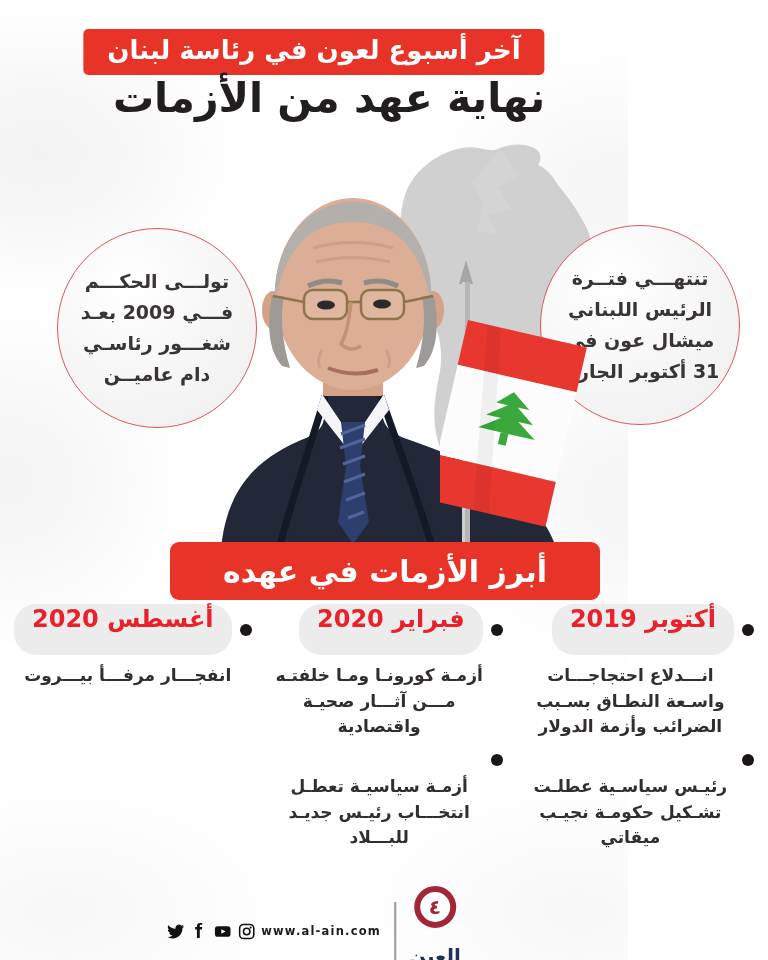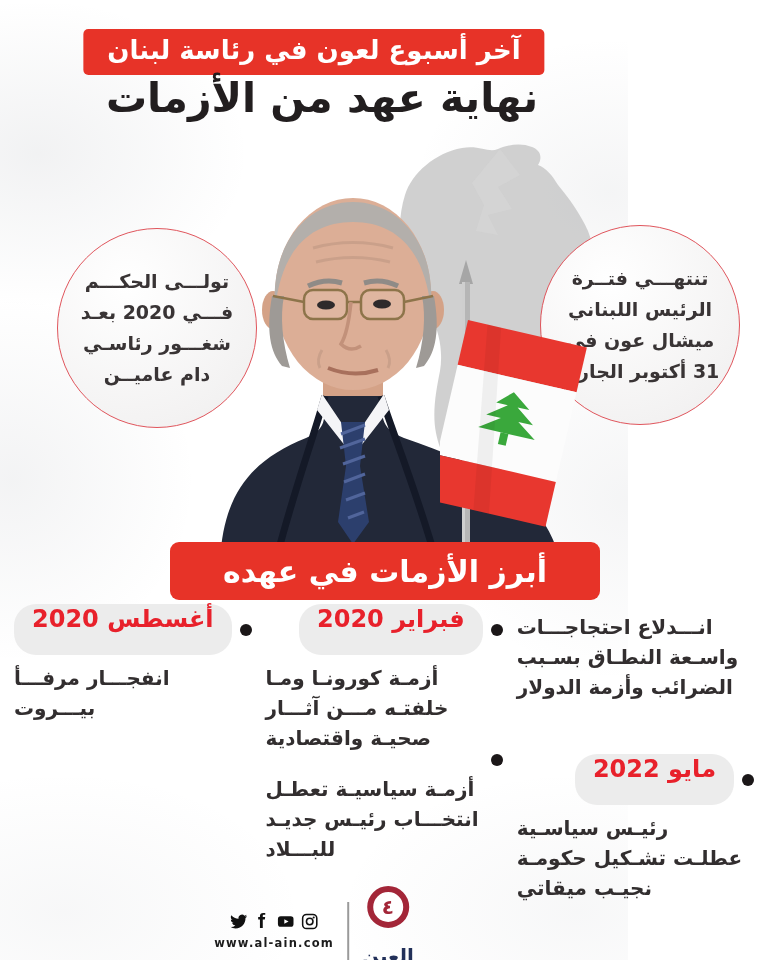--- a/index.html
+++ b/index.html
@@ -20,21 +20,21 @@
       #ffffff;
   }
   
   .top-banner{
     position:absolute; top:29px; left:50%; transform:translateX(-50%);
     background:#e73328; color:#fff; border-radius:5px;
     padding:6px 24px 10px; font-size:26px; font-weight:bold;
     direction:rtl; white-space:nowrap; z-index:6;
   }
   .main-title{
-    position:absolute; top:74px; left:8px; width:100%;
+    position:absolute; top:74px; left:15px; width:100%;
     text-align:center; font-size:41px; font-weight:bold; color:#221e1f;
     direction:rtl; z-index:6;
   }
   
   .map-svg{ position:absolute; left:380px; top:135px; z-index:1; }
   
   .callout{
     position:absolute; width:200px; height:200px; border-radius:50%;
     background:radial-gradient(circle at 35% 28%, #ffffff 0%, #f3f2f2 75%, #eeeceb 100%);
     border:1.5px solid #e0555c;
@@ -62,29 +62,29 @@
     grid-template-rows:150px auto; column-gap:14px; direction:rtl; z-index:6;
   }
   .tl-item{ direction:rtl; }
   .tl-date-row{ display:flex; align-items:center; gap:8px; }
   .tl-dot{ width:12px; height:12px; border-radius:50%; background:#1b1718; flex:0 0 auto; }
   .tl-pill{
     background:#ececec; border-radius:22px; padding:1px 18px 22px;
     color:#e8212b; font-size:24px; font-weight:bold; white-space:nowrap;
   }
   .tl-text{
-    margin:8px 10px 0 0; font-size:20px; font-weight:bold; color:#322e2f;
-    line-height:1.5; text-align:left;
+    margin:8px 10px 0 0; font-size:17px; font-weight:bold; color:#322e2f;
+    line-height:1.5; text-align:center;
   }
   
   .footer{
     position:absolute; left:50%; top:886px; transform:translateX(-50%);
     display:flex; align-items:center; gap:13px; z-index:6;
   }
-  .social-block{ display:flex; flex-direction:column; align-items:center; gap:6px; }
+  .social-block{ display:flex; flex-direction:row; align-items:center; gap:6px; }
   .social-row{ display:flex; align-items:center; gap:6px; }
   .social-row svg{ display:block; }
   .website{ font-size:11.5px; font-weight:bold; color:#1c1c1c; letter-spacing:1.2px; }
   .footer-divider{ width:2px; height:58px; background:#9a9a9a; }
   .logo-block{ display:flex; flex-direction:column; align-items:center; }
   .logo-circle{
     width:42px; height:42px; border-radius:50%;
     border:6px solid #a32638; background:#fff;
     display:flex; align-items:center; justify-content:center;
     color:#a32638; font-size:20px; font-weight:bold; line-height:1;
@@ -101,21 +101,21 @@
     <path fill="#c9c9c9" opacity="0.88" d="M25,60 C32,38 55,18 82,13 C100,10 108,18 118,14 C128,10 140,7 152,12 C160,15 163,22 158,30 C166,33 172,40 178,50 C188,62 200,78 208,96 C214,112 217,132 215,152 C213,176 206,200 196,220 C186,240 172,258 160,276 C150,292 140,312 126,330 C114,345 98,352 84,344 C70,336 60,318 56,298 C52,278 56,256 60,236 C63,218 60,198 50,178 C40,158 28,136 22,114 C18,96 20,76 25,60 Z"></path>
     <path fill="#d7d7d7" opacity="0.55" d="M120,14 L140,40 L118,52 L132,74 L108,80 L118,100 L96,96 L104,70 L92,48 Z"></path>
   </svg>
 
   <div class="top-banner">
     <span>آخر أسبوع لعون في رئاسة لبنان</span>
   </div>
   <h1 class="main-title">نهاية عهد من الأزمات</h1>
 
   <div class="callout callout-left">
-    <span>تولـــى الحكـــم فـــي 2020 بعـد شغـــور رئاسـي دام عاميــن</span>
+    <span>تولـــى الحكـــم فـــي 2009 بعـد شغـــور رئاسـي دام عاميــن</span>
   </div>
   <div class="callout callout-right">
     <span>تنتهـــي فتــرة الرئيس اللبناني ميشال عون في 31 أكتوبر الجاري</span>
   </div>
 
   <svg class="portrait-svg" width="360" height="370" viewBox="0 0 360 370">
 
     <rect x="113" y="170" width="60" height="55" rx="12" fill="#d4a287"></rect>
 
     <path d="M10,370 C14,302 42,270 96,248 C120,238 113,224 115,206 L171,206 C173,224 168,238 194,248 C262,272 332,298 350,370 Z" fill="#222838"></path>
@@ -169,20 +169,24 @@
     </g>
   </svg>
 
   <div class="section-banner">
     <span>أبرز الأزمات في عهده</span>
   </div>
 
   <div class="timeline">
 
     <div class="tl-item">
+      <div class="tl-date-row">
+        <span class="tl-dot"></span>
+        <span class="tl-pill">أكتوبر 2019</span>
+      </div>
       <div class="tl-text">انـــدلاع احتجاجـــات واسـعة النطـاق بسـبب الضرائب وأزمة الدولار</div>
     </div>
 
     <div class="tl-item">
       <div class="tl-date-row">
         <span class="tl-dot"></span>
         <span class="tl-pill">فبراير 2020</span>
       </div>
       <div class="tl-text">أزمـة كورونـا ومـا خلفتـه مـــن آثـــار صحيـة واقتصادية</div>
     </div>
@@ -191,21 +195,20 @@
       <div class="tl-date-row">
         <span class="tl-dot"></span>
         <span class="tl-pill">أغسطس 2020</span>
       </div>
       <div class="tl-text">انفجـــار مرفـــأ بيـــروت</div>
     </div>
 
     <div class="tl-item">
       <div class="tl-date-row">
         <span class="tl-dot"></span>
-        <span class="tl-pill">مايو 2022</span>
       </div>
       <div class="tl-text">رئيـس سياسـية عطلـت تشـكيل حكومـة نجيـب ميقاتي</div>
     </div>
 
 
     <div class="tl-item">
       <div class="tl-date-row">
         <span class="tl-dot"></span>
       </div>
       <div class="tl-text">أزمـة سياسيـة تعطـل انتخـــاب رئيـس جديـد للبـــلاد</div>

